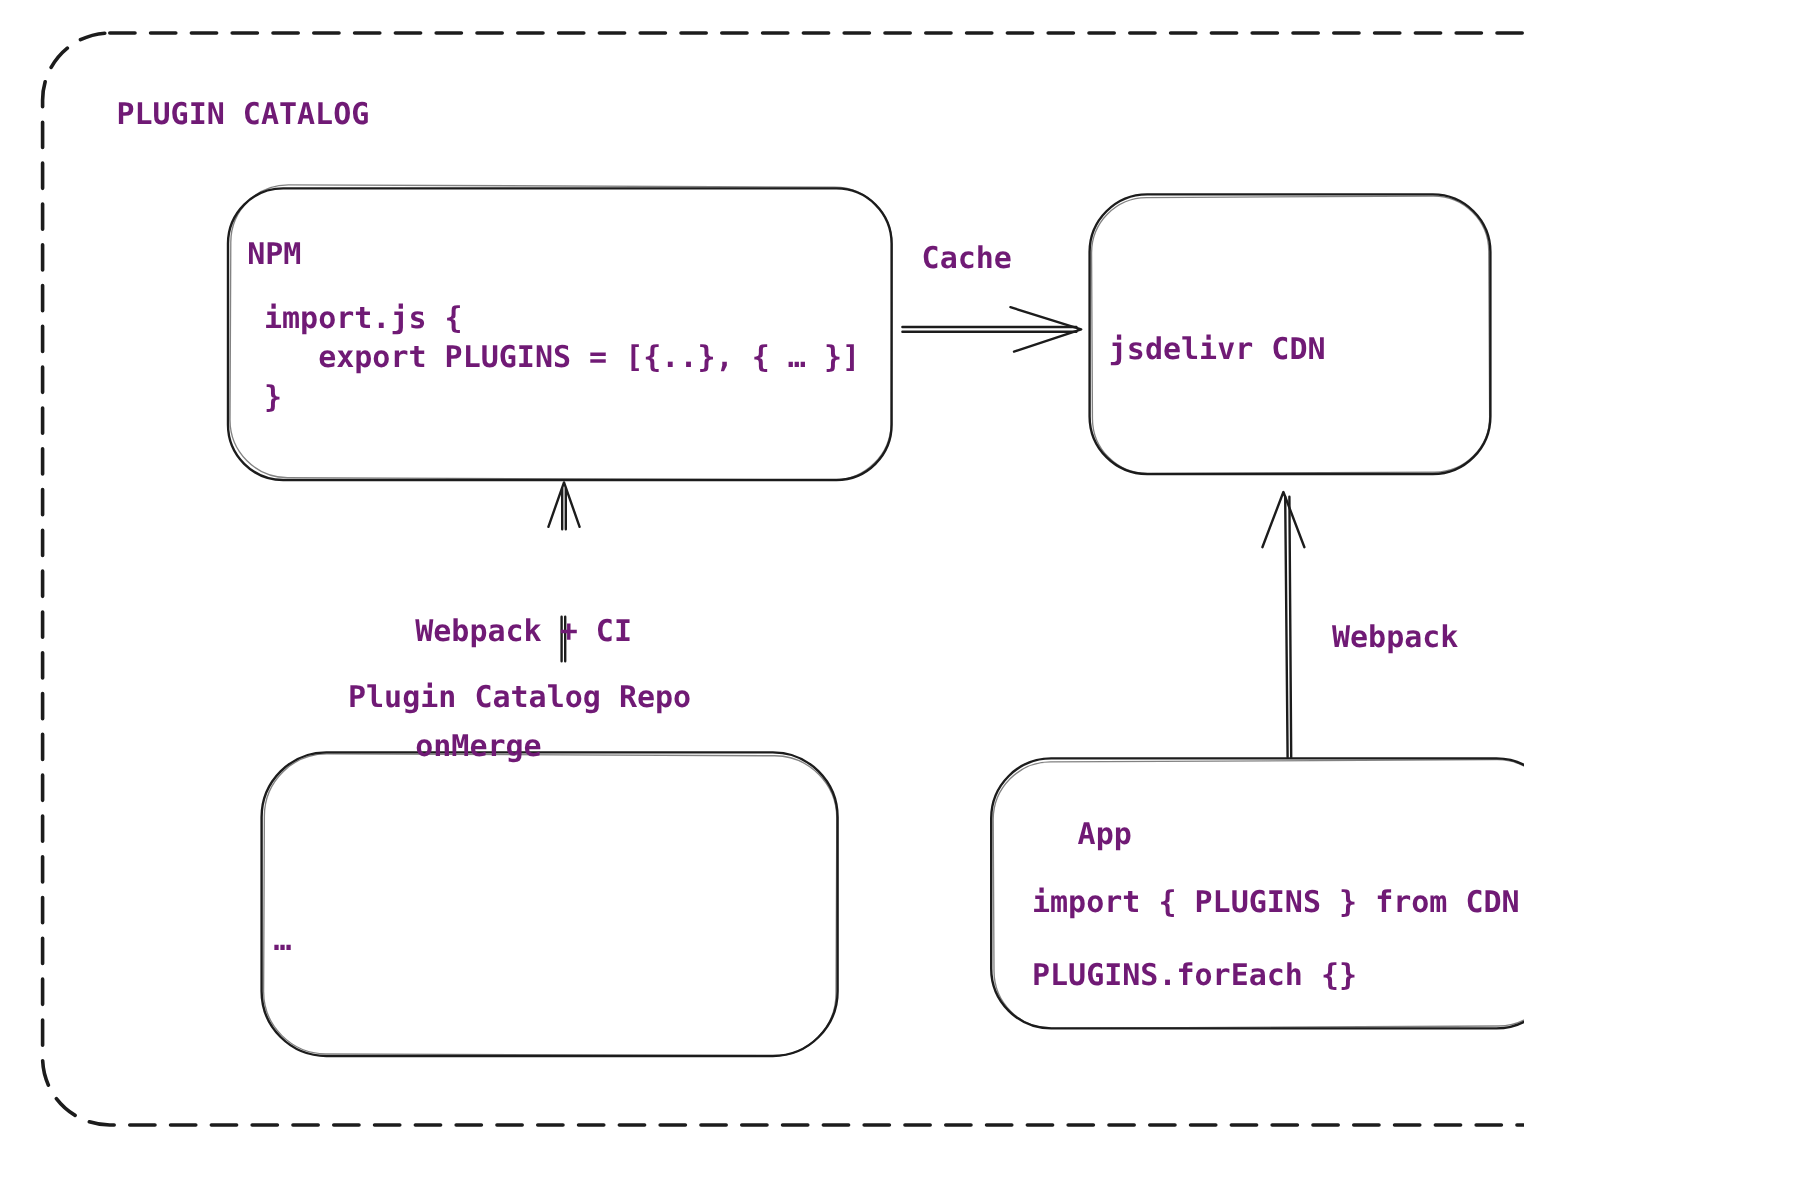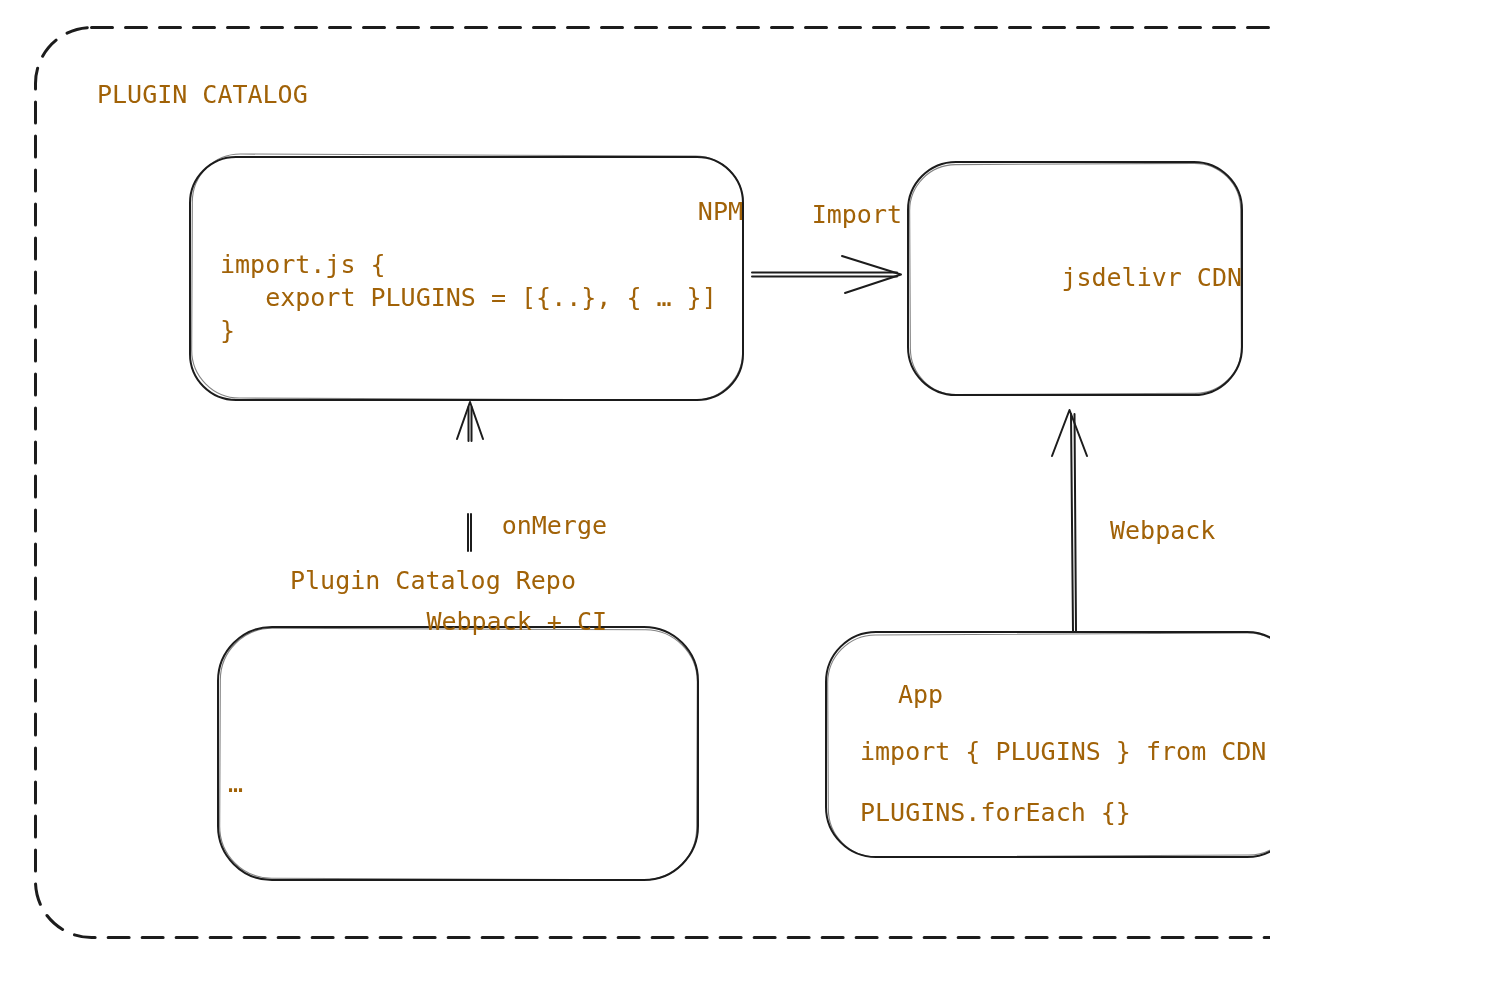--- a/index.html
+++ b/index.html
@@ -2,37 +2,37 @@
 <html><head>
 <meta charset="utf-8">
 <style>
   html, body { margin: 0; padding: 0; background: #ffffff; }
   .stage {
     position: relative;
     width: 1270px;
     height: 1002px;
     background: #ffffff;
     font-family: "DejaVu Sans Mono", "Liberation Mono", monospace;
-    font-weight: 400;
-    color: #a16207;
+    font-weight: 700;
+    color: #701a75;
     overflow: hidden;
   }
   svg.lines { position: absolute; left: 0; top: 0; width: 1506px; height: 1002px; }
   svg.lines * { fill: none; stroke: #1c1c1c; stroke-linecap: round; stroke-linejoin: round; }
   .box-stroke   { stroke-width: 2; }
   .box-stroke2  { stroke-width: 1.1; opacity: .55; }
   .arrow        { stroke-width: 2; }
   .txt {
     position: absolute;
     font-size: 25px;
     line-height: 33px;
     white-space: pre;
     letter-spacing: 0;
   }
-  .center { text-align: right; }
+  .center { text-align: left; margin-left: 16px; }
   .small-lh { line-height: 32px; }
 </style>
 </head>
 <body>
 
 <div class="stage">
 
   <svg class="lines" viewBox="0 0 1506 1002">
 
     <rect x="35.5" y="27.5" width="1412" height="910" rx="56" stroke-width="3" stroke-dasharray="21 13"></rect>
@@ -74,27 +74,27 @@
     </g>
   </svg>
 
   <div class="txt" style="left:97px; top:78px;">PLUGIN CATALOG</div>
 
   <div class="txt center" style="left:190px; top:195px; width:553px;">NPM</div>
   <div class="txt" style="left:220px; top:248px;">import.js {
    export PLUGINS = [{..}, { … }]
 }</div>
 
-  <div class="txt center" style="left:752px; top:198px; width:150px;">Import</div>
+  <div class="txt center" style="left:752px; top:198px; width:150px;">Cache</div>
 
-  <div class="txt center" style="left:908px; top:261px; width:334px;">jsdelivr CDN</div>
+  <div class="txt center" style="left:908px; top:274px; width:334px;">jsdelivr CDN</div>
 
   <div class="txt center small-lh" style="left:330px; top:446px; width:277px;">
+    <div>Webpack + CI</div>
     <div>onMerge</div>
-    <div>Webpack + CI</div>
   </div>
 
   <div class="txt" style="left:1110px; top:514px;">Webpack</div>
 
   <div class="txt" style="left:290px; top:564px;text-align:center;">Plugin Catalog Repo</div>
   <div class="txt small-lh" style="left:228px; top:704px;">
     <div>…</div>
   </div>
 
   <div class="txt" style="left:898px; top:678px;">App</div>

